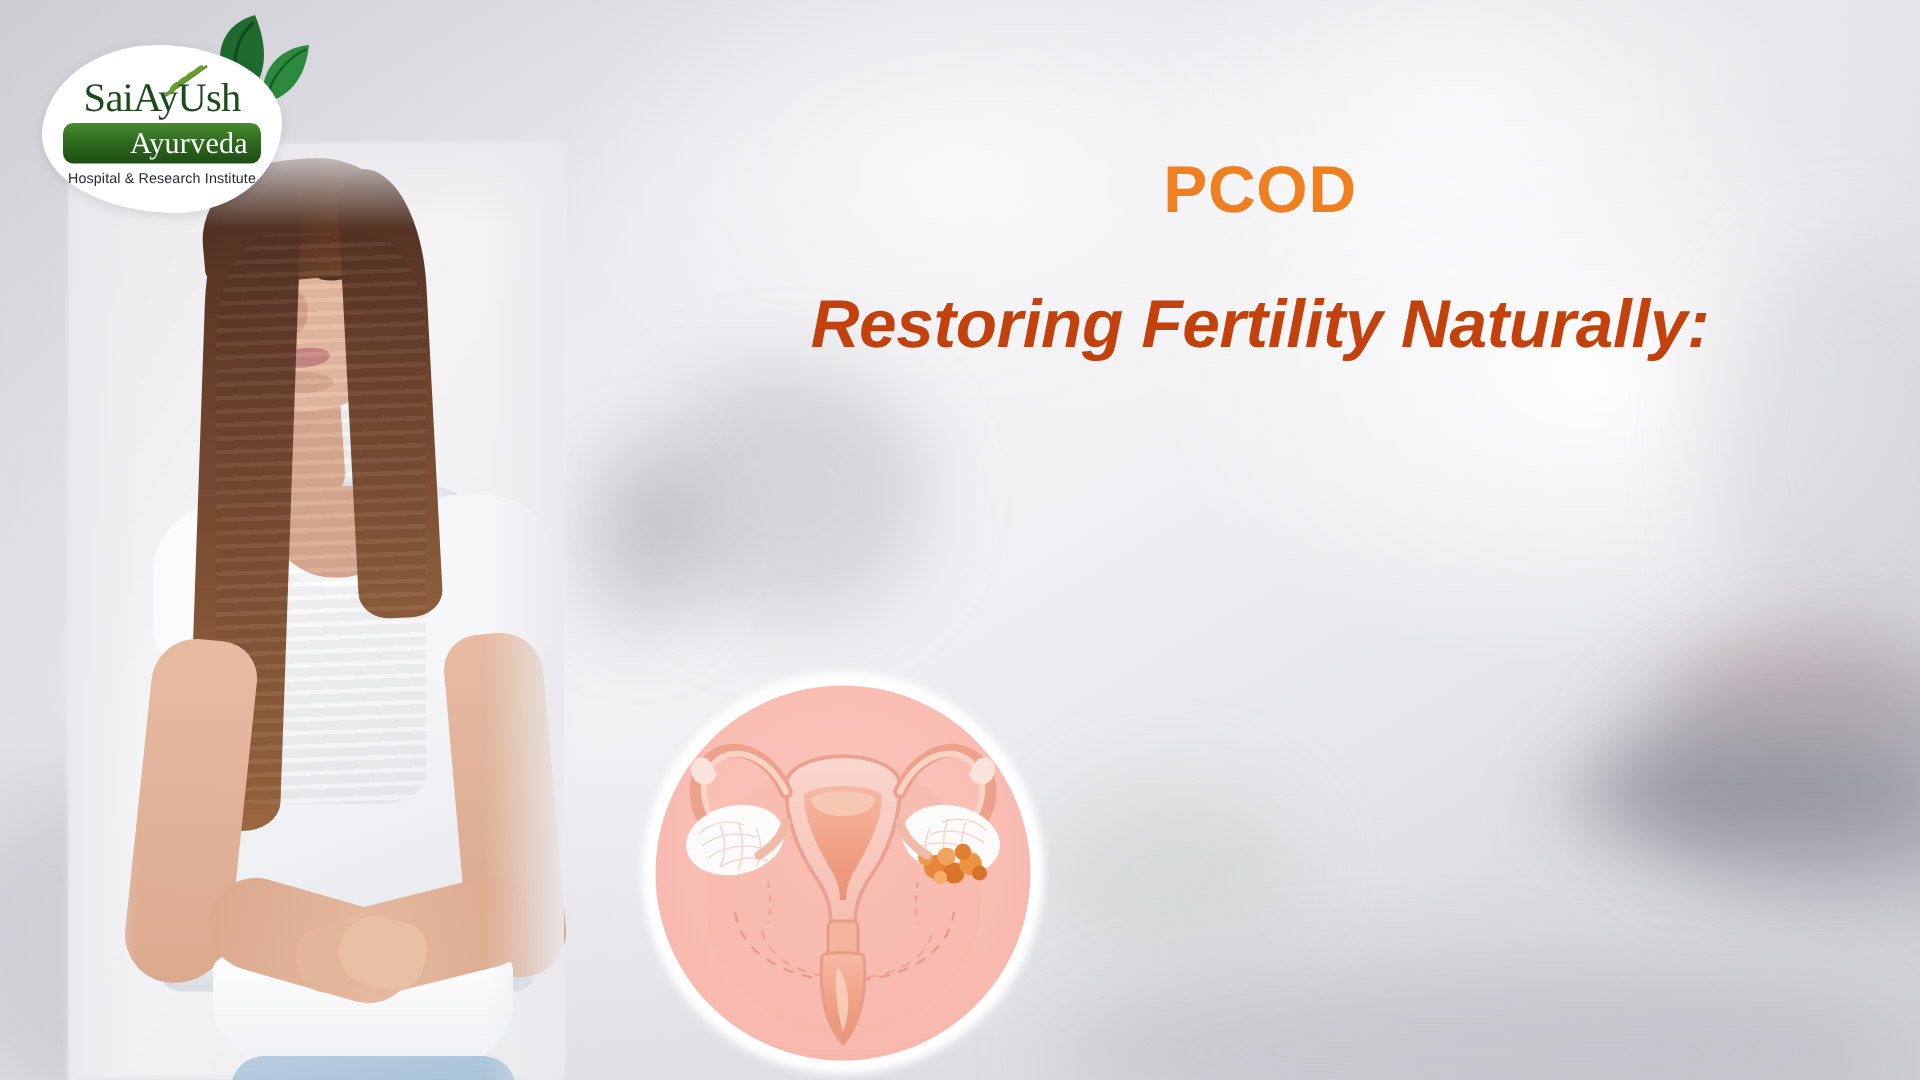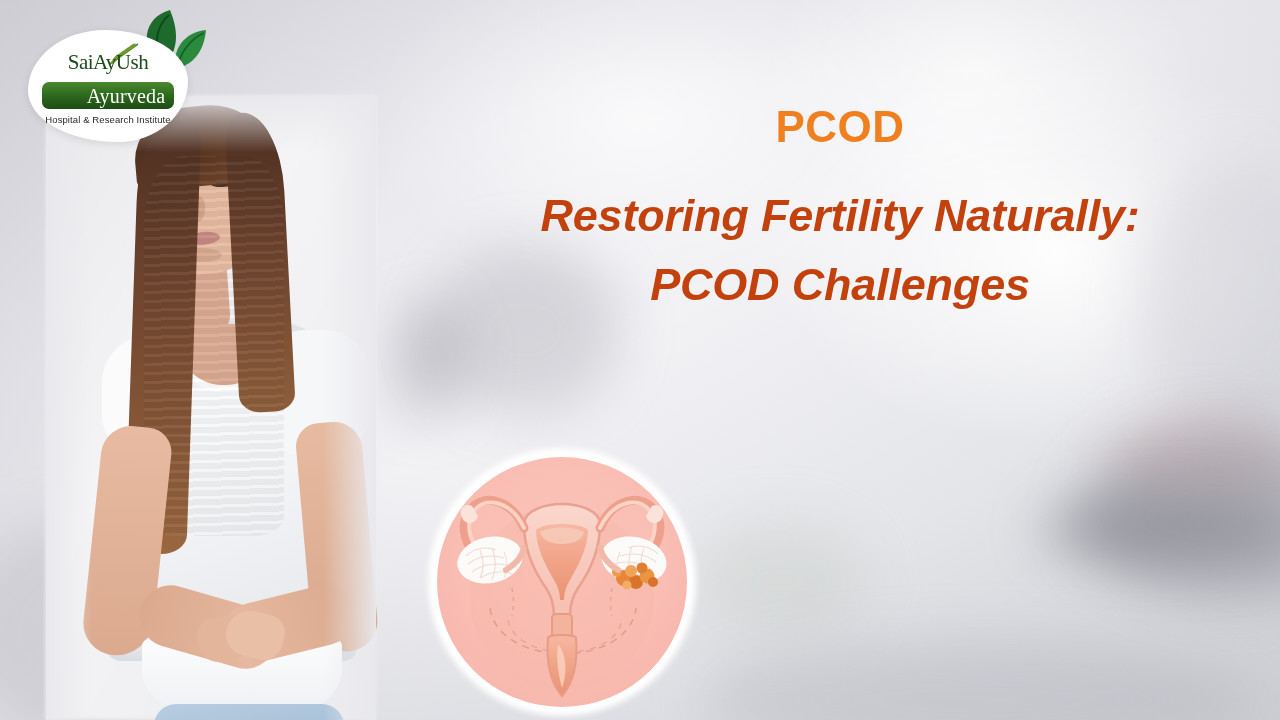--- a/index.html
+++ b/index.html
@@ -169,21 +169,21 @@
   .logo-blob {
     position:absolute; left:0px; top:22px; width:160px; height:112px;
     background:#ffffff;
     border-radius:48% 52% 44% 56% / 54% 46% 54% 46%;
     box-shadow:0 2px 8px rgba(0,0,0,0.10);
   }
   .logo-inner { position:absolute; left:0px; top:22px; width:160px; height:112px; }
   .logo-wheat { position:absolute; left:80px; top:12px; width:34px; height:24px; }
   .logo-sai {
     position:absolute; left:0; top:22px; width:160px;
-    text-align:center; font-size:21px; line-height:1;
+    text-align:center; font-size:27px; line-height:1;
     font-family:"Liberation Serif", serif;
     color:#1d4a1d; letter-spacing:-0.5px; white-space:nowrap;
   }
   .logo-band {
     position:absolute; left:14px; top:52px; width:132px; height:27px;
     background:linear-gradient(180deg,#4b8a2f 0%,#2f6b1f 45%,#1d4d14 100%);
     border-radius:7px;
     display:flex; align-items:center; justify-content:center;padding-left:36px;
   }
   .logo-band span {
@@ -307,21 +307,20 @@
       </div>
 
       <div class="logo-sub">Hospital &amp; Research Institute</div>
     </div>
   </div>
 
   <div class="headline">
     <div class="kicker">PCOD</div>
     <div class="title">
       <span class="ln">Restoring Fertility Naturally:</span>
-      <span class="ln">PCOD Challenges</span>
     </div>
   </div>
 
   <div class="illus">
     <div class="illus-ring"></div>
     <div class="illus-circle"></div>
     <svg class="illus-svg" width="268" height="268" viewBox="0 0 268 268">
       <defs>
         <linearGradient id="gUt" x1="0" y1="0" x2="0" y2="1">
           <stop offset="0%" stop-color="#f7b8a4"></stop>

